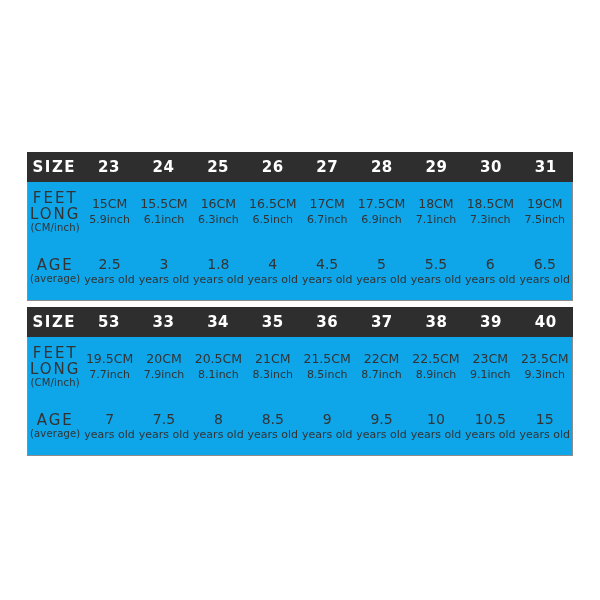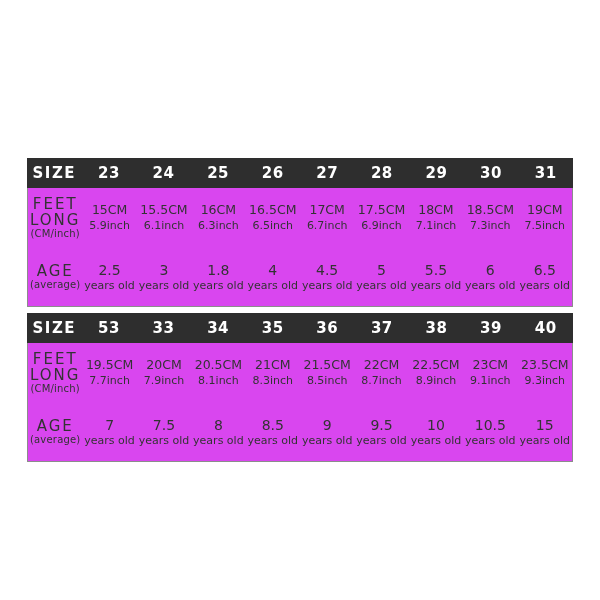--- a/index.html
+++ b/index.html
@@ -10,21 +10,21 @@
     width: 600px;
     height: 600px;
     background: #ffffff;
     font-family: "DejaVu Sans", "Liberation Sans", sans-serif;
     overflow: hidden;
   }
 
   .chart-wrap {
     position: absolute;
     left: 27px;
-    top: 158px;
+    top: 152px;
     width: 546px;
   }
 
   .size-table {
     width: 100%;
     border-collapse: collapse;
     table-layout: fixed;
   }
 
   .block-gap {
@@ -48,21 +48,21 @@
   .hdr-row td.hdr-label {
     font-size: 15px;
     letter-spacing: 1.5px;
     font-weight: bold;
   }
 
   
   .body-block {
     border: 1px solid #8c8c8c;
     border-top: none;
-    background: #d946ef;
+    background: #0ea5e9;
   }
   .body-table {
     width: 100%;
     border-collapse: collapse;
     table-layout: fixed;
   }
   .body-table td {
     text-align: center;
     vertical-align: middle;
     color: #333333;

